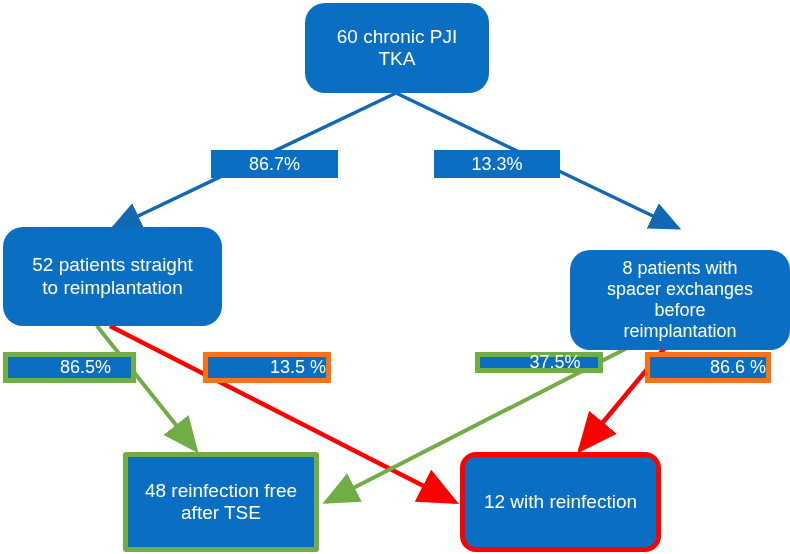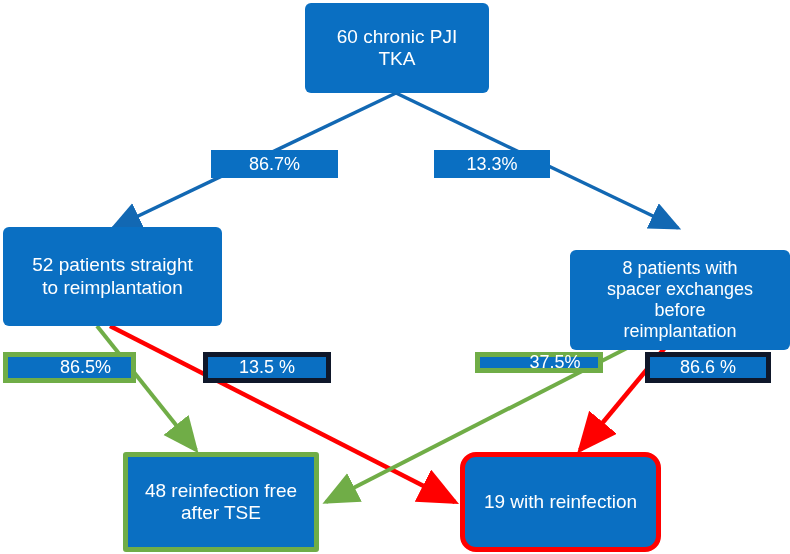--- a/index.html
+++ b/index.html
@@ -26,21 +26,21 @@
     position: absolute;
     z-index: 2;
     box-sizing: border-box;
     background: #0a6fc2;
     color: #ffffff;
     display: flex;
     align-items: center;
     justify-content: center;
     text-align: center;
     line-height: 1.18;
-    border-radius: 6px;
+    border-radius: 20px;
   }
   .node .txt {
     display: block;
     width: 100%;
     white-space: pre-line;
     padding: 0 6px;
   }
   .node-plain { border: none; }
   .node-green { border: 5px solid #70ad47; border-radius: 3px; }
   .node-red   { border: 5px solid #ff0000; border-radius: 16px; }
@@ -52,21 +52,21 @@
     background: #0a6fc2;
     color: #ffffff;
     display: flex;
     align-items: center;
     justify-content: center;
     text-align: center;
     border-radius: 0;
   }
   .badge-plain { border: 1px solid #0a6fc2; }
   .badge-green { border: 5px solid #70ad47; padding-left: 32px; }
-  .badge-red   { border: 5px solid #0f172a; }
+  .badge-red   { border: 5px solid #f97316; justify-content: flex-end; }
 </style>
 </head>
 <body>
 
 <div id="stage">
 
   <svg id="edges" viewBox="0 0 790 554" xmlns="http://www.w3.org/2000/svg">
     <defs>
       <marker id="ah-green" markerWidth="10" markerHeight="10" refX="8" refY="4" orient="auto" markerUnits="strokeWidth">
         <path d="M0,0 L9,4 L0,8 z" fill="#70ad47"></path>
@@ -93,21 +93,21 @@
   </svg>
 
   <div class="node node-plain" style="left:305px; top:3px; width:184px; height:90px; font-size:19px;">
     <span class="txt">60 chronic PJI
 TKA</span>
   </div>
 
   <div class="badge badge-plain" style="left:211px; top:150px; width:127px; height:28px; font-size:18px;">
     <span>86.7%</span>
   </div>
-  <div class="badge badge-plain" style="left:434px; top:150px; width:116px; height:28px; font-size:18px;text-align:center;">
+  <div class="badge badge-plain" style="left:434px; top:150px; width:126px; height:28px; font-size:18px;text-align:center;">
     <span>13.3%</span>
   </div>
 
   <div class="node node-plain" style="left:3px; top:227px; width:219px; height:99px; font-size:19px;text-align:center;">
     <span class="txt">52 patients straight
 to reimplantation</span>
   </div>
 
   <div class="node node-plain" style="left:570px; top:226px; width:220px; height:100px; font-size:18px;margin-top:24px;">
     <span class="txt">8 patients with
@@ -127,16 +127,16 @@
   </div>
   <div class="badge badge-red" style="left:645px; top:352px; width:126px; height:31px; font-size:18px;">
     <span>86.6 %</span>
   </div>
 
   <div class="node node-green" style="left:123px; top:452px; width:196px; height:100px; font-size:19px;">
     <span class="txt">48 reinfection free
 after TSE</span>
   </div>
   <div class="node node-red" style="left:460px; top:452px; width:201px; height:100px; font-size:19px;">
-    <span class="txt">19 with reinfection</span>
+    <span class="txt">12 with reinfection</span>
   </div>
 
 </div>
 
 </body></html>

